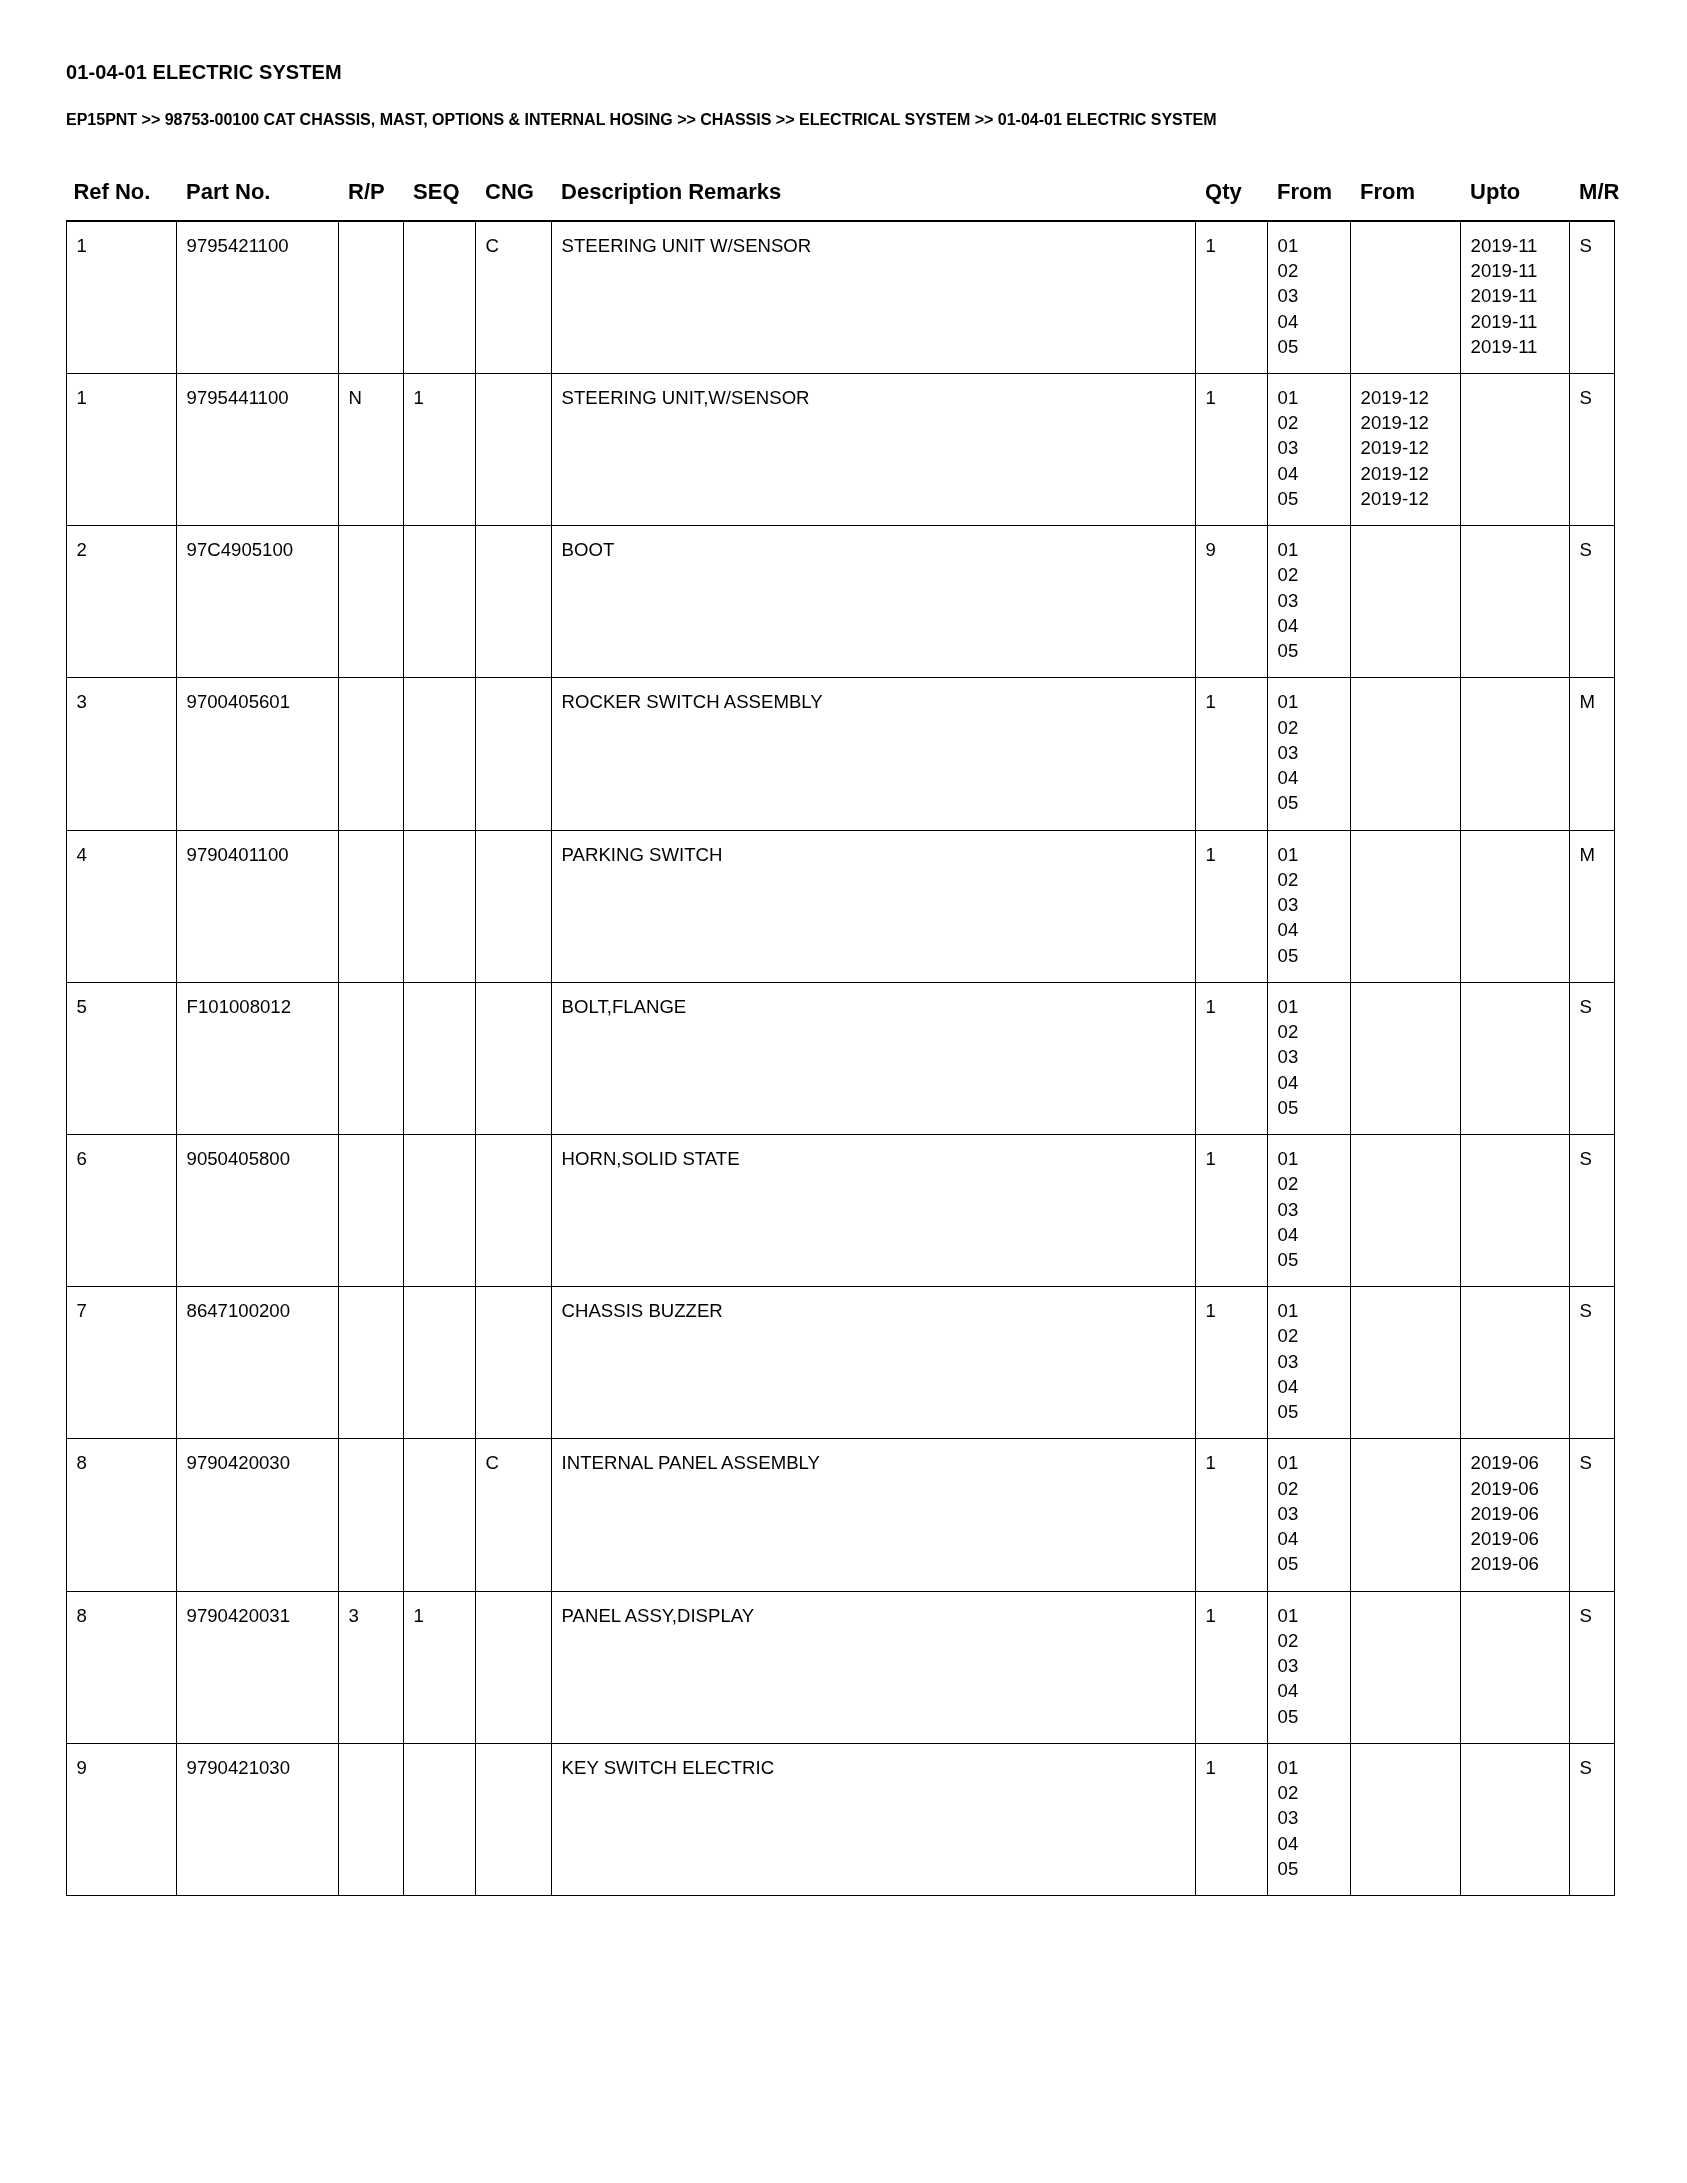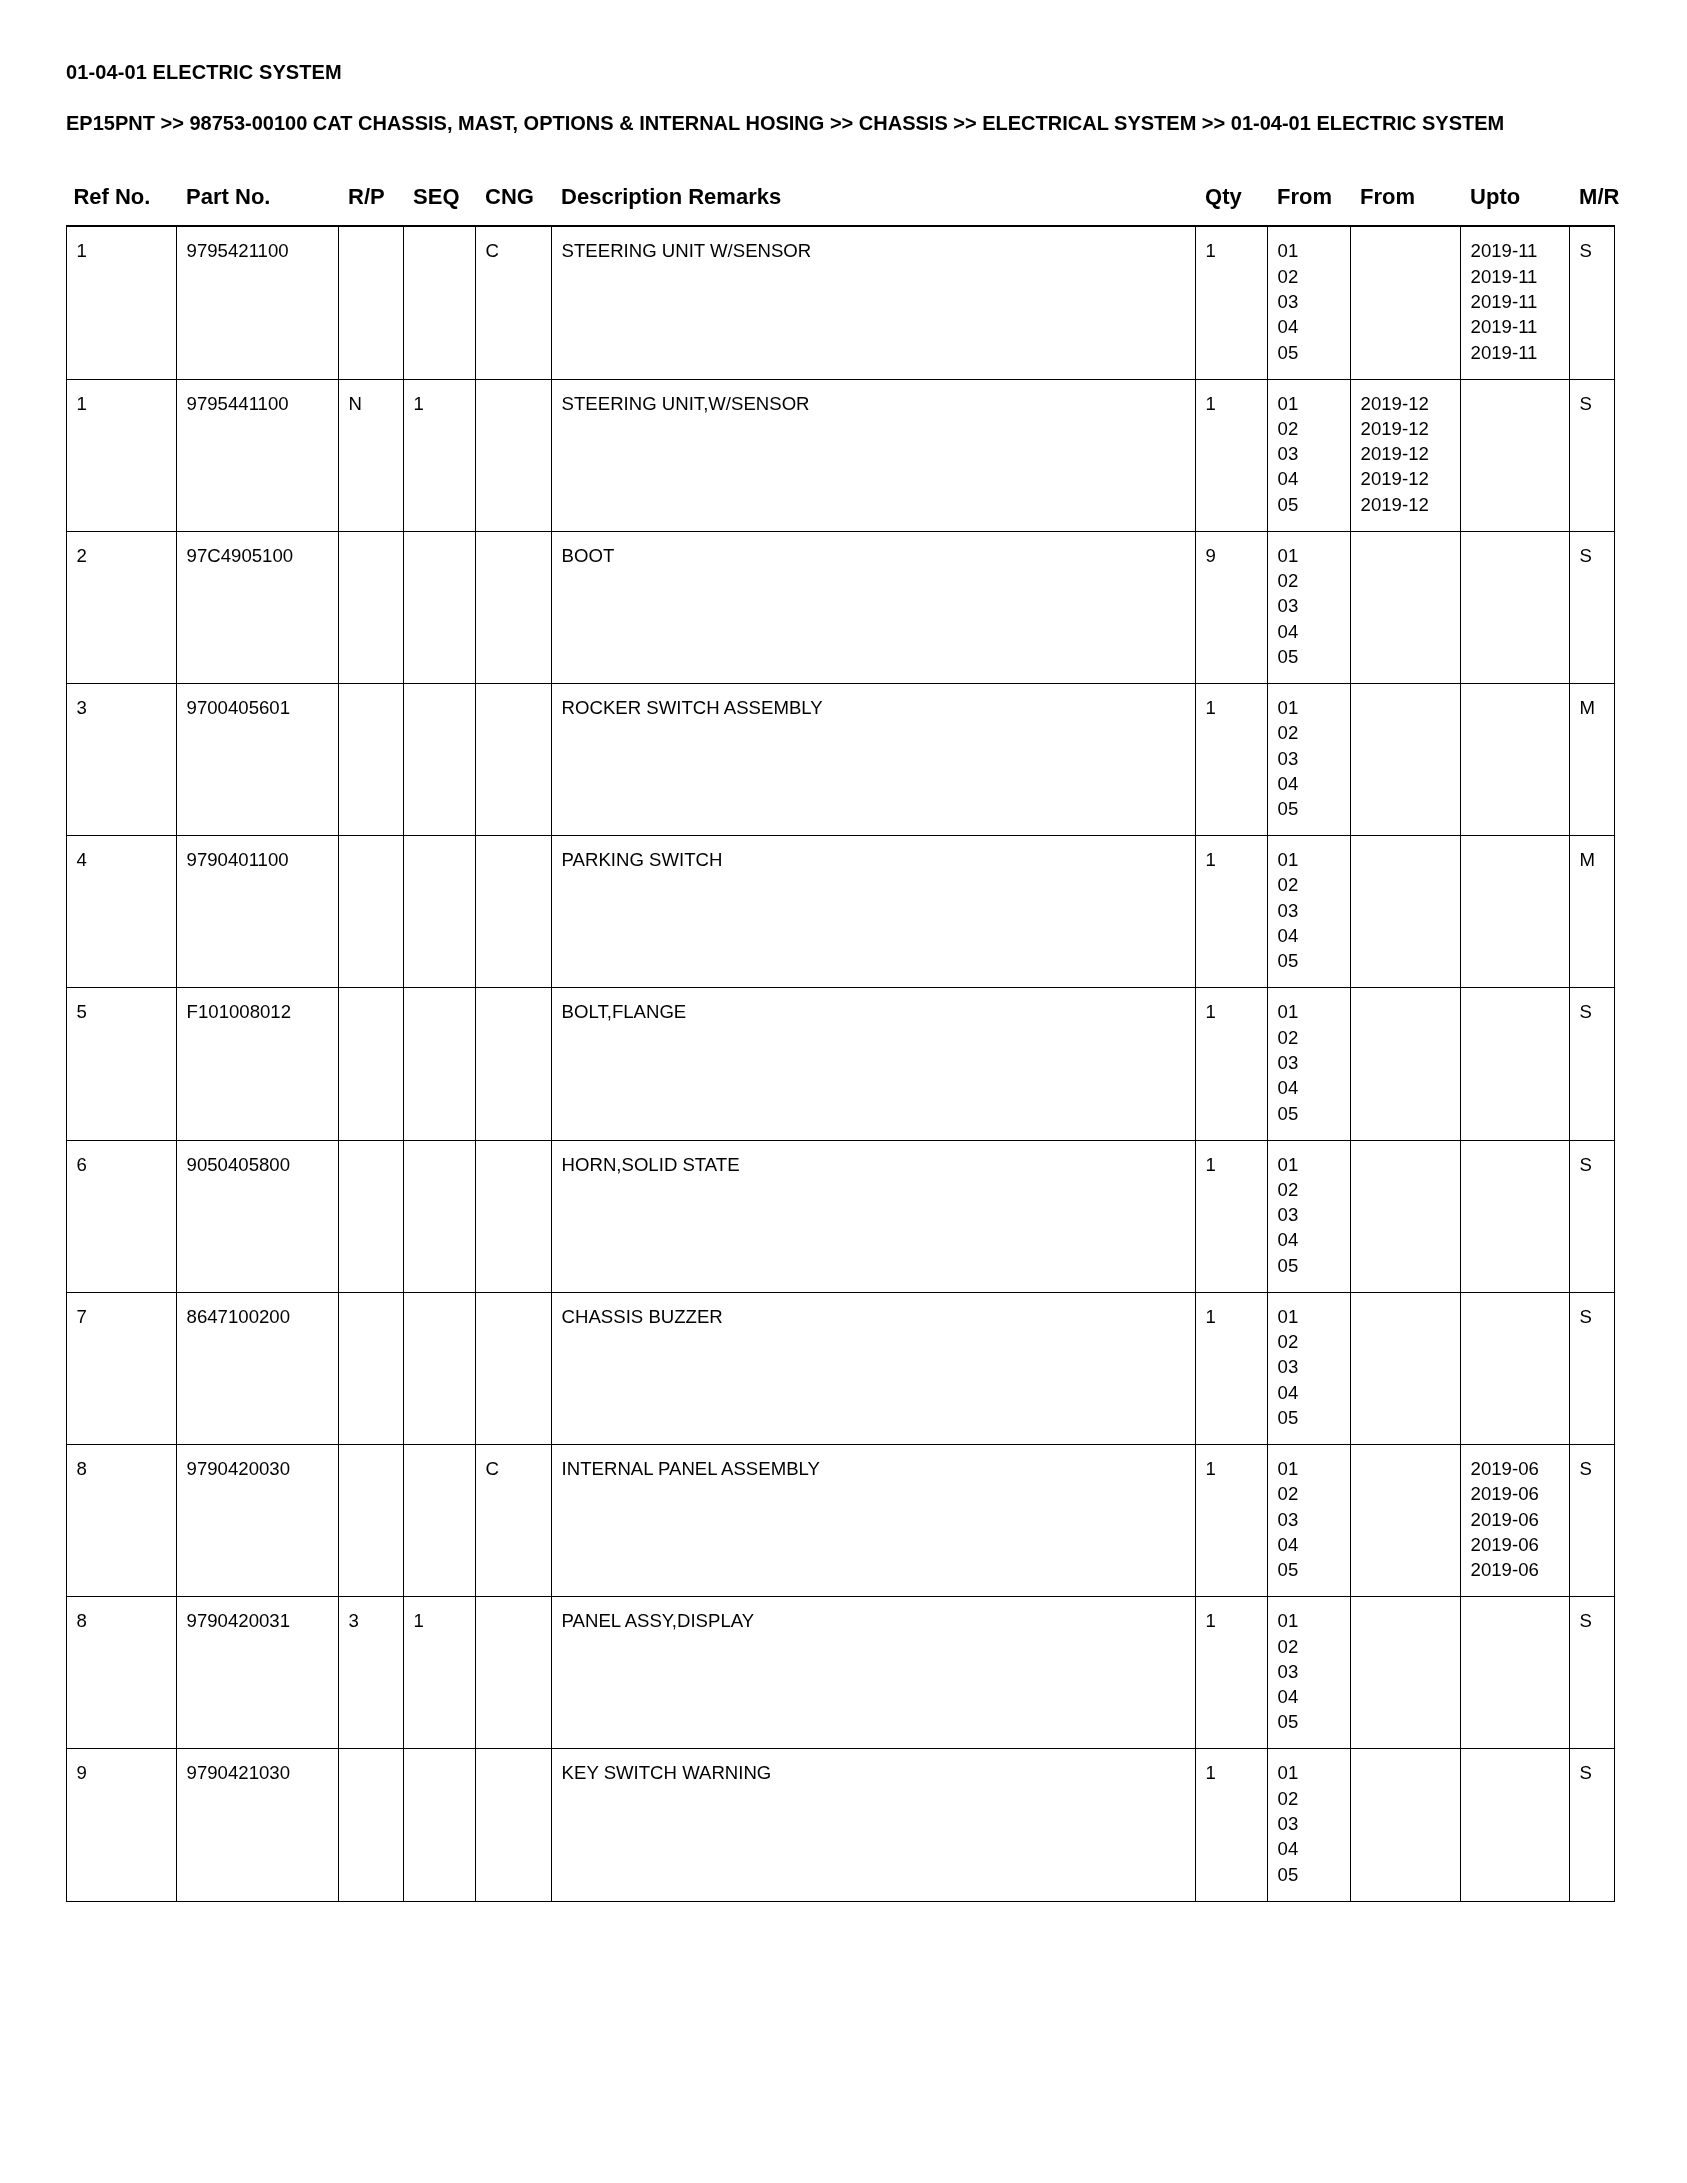--- a/index.html
+++ b/index.html
@@ -19,21 +19,21 @@
     box-sizing: border-box;
     padding: 61px 66px 41px 66px;
   }
   .doc-title {
     font-size: 20px;
     font-weight: bold;
     letter-spacing: 0.1px;
     margin: 0 0 25px 0;
   }
   .breadcrumb {
-    font-size: 20px;
+    font-size: 16px;
     font-weight: bold;
     line-height: 1.42;
     margin: 0 0 47px 0;
     max-width: 1558px;
   }
   table.parts {
     border-collapse: collapse;
     width: 1549px;
     table-layout: fixed;
   }
@@ -323,21 +323,21 @@
           <td></td>
           <td></td>
           <td>S</td>
         </tr>
         <tr>
           <td>9</td>
           <td>9790421030</td>
           <td></td>
           <td></td>
           <td></td>
-          <td>KEY SWITCH WARNING</td>
+          <td>KEY SWITCH ELECTRIC</td>
           <td>1</td>
           <td class="stack">
             <span>01</span>
             <span>02</span>
             <span>03</span>
             <span>04</span>
             <span>05</span>
           </td>
           <td></td>
           <td></td>

